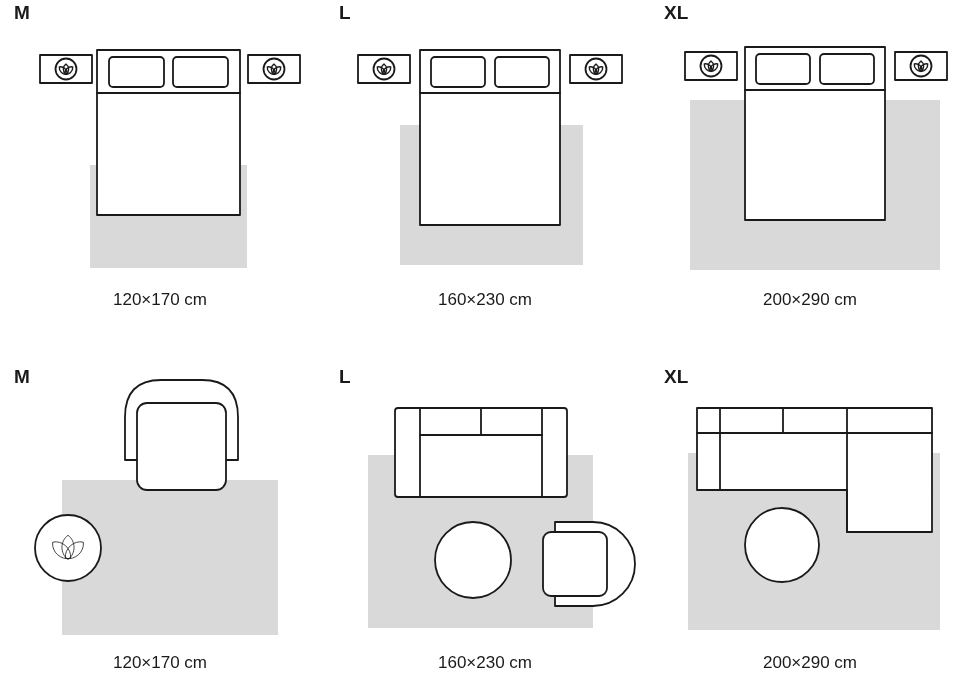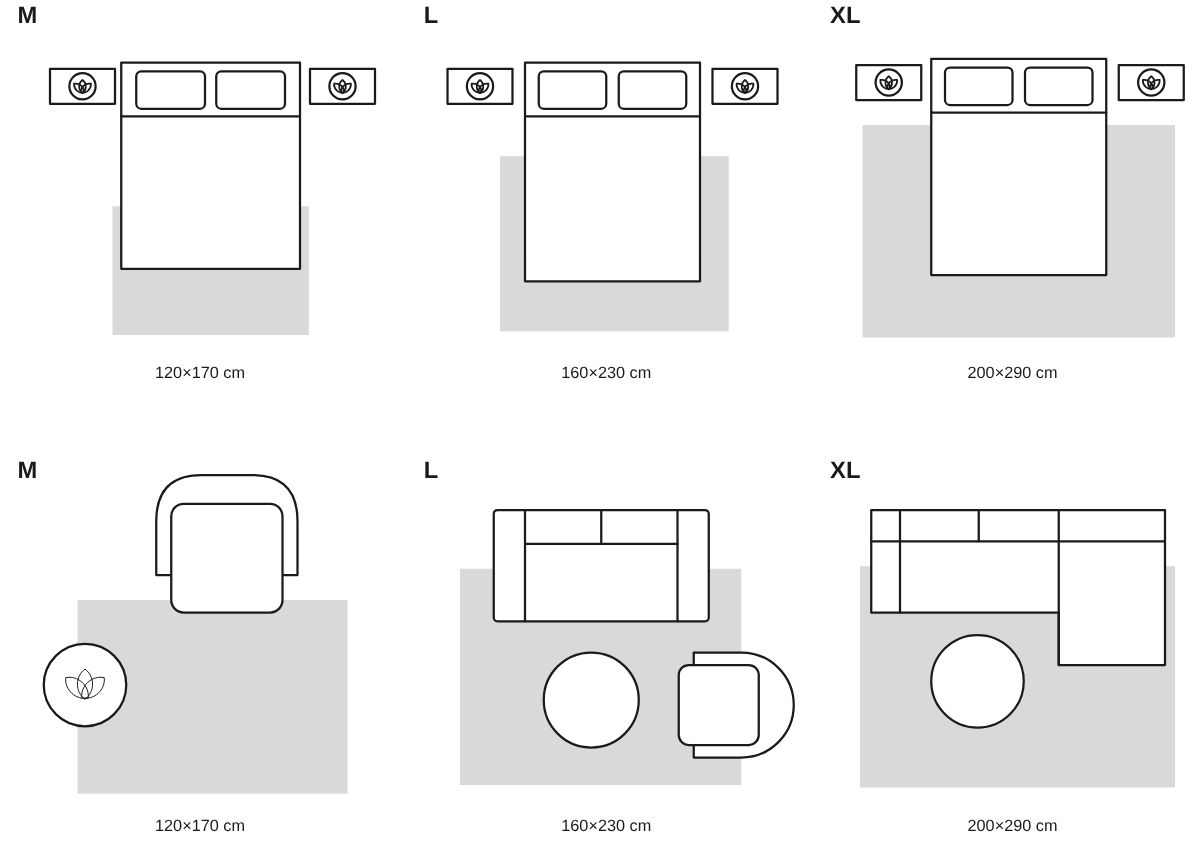--- a/index.html
+++ b/index.html
@@ -22,21 +22,21 @@
   .p1 { left: 325px; }
   .size-label {
     position: absolute; left: 14px; top: 2px;
     font-size: 19px; font-weight: bold; letter-spacing: .2px;
   }
   .panel.bottom .size-label { top: 6px; }
   .scene { position: absolute; left: 0; top: 40px; width: 320px; height: 240px; }
   .panel.bottom .scene { top: 15px; height: 270px; }
   figcaption.dims {
     position: absolute; left: 0; top: 290px; width: 320px;
-    text-align: center; font-size: 13px; font-weight: 400;
+    text-align: center; font-size: 17px; font-weight: 400;
   }
   .panel.bottom figcaption.dims { top: 293px; }
   svg * { vector-effect: non-scaling-stroke; }
   .ln { fill: #ffffff; stroke: #1a1a1a; stroke-width: 1.8; stroke-linejoin: round; }
   .ln-open { fill: none; stroke: #1a1a1a; stroke-width: 1.8; stroke-linecap: round; }
   .rug { fill: #d9d9d9; stroke: none; }
   .petal { fill: none; stroke: #1a1a1a; stroke-width: 1.4; }
   .petal-big { fill: none; stroke: #1a1a1a; stroke-width: 0.8; }
 </style>
 </head>

